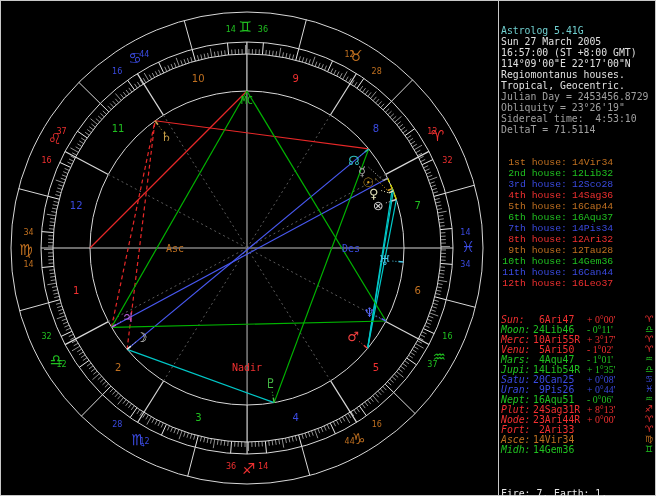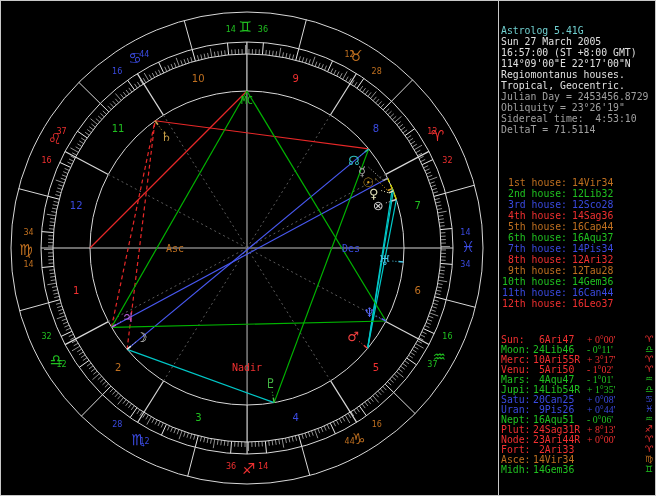--- a/index.html
+++ b/index.html
@@ -2,27 +2,27 @@
 <html><head>
 <meta charset="utf-8">
 <style>
   html,body{margin:0;padding:0;background:#000;}
   body{width:656px;height:496px;position:relative;overflow:hidden;font-family:"DejaVu Sans",sans-serif;}
   #window{position:absolute;left:0;top:0;width:656px;height:496px;border:1px solid #c8c8c8;box-sizing:border-box;background:#000;}
   #chart-area{position:absolute;left:0;top:0;width:497px;height:494px;}
   #separator{position:absolute;left:497px;top:0;width:1px;height:494px;background:#c8c8c8;}
   #panel{position:absolute;left:500px;top:2px;width:154px;font-family:"DejaVu Sans Mono",monospace;font-size:9.8px;white-space:pre;}
   .hline{height:11px;line-height:11px;}
-  #houses{margin-top:20px;}
+  #houses{margin-top:0;font-family:Liberation Mono, monospace;}
   .hrow{height:11px;line-height:11px;}
   .hl{display:inline-block;width:66px;text-align:right;}
   .hv{padding-left:5px;}
   #planets{margin-top:4px;}
   .prow{height:10px;line-height:10px;position:relative;}
-  .pn{display:inline-block;width:32px;}
+  .pn{display:inline-block;width:32px;font-style:italic;}
   .pp{display:inline-block;width:54px;}
   .pv{display:inline-block;font-family:Liberation Serif, serif;}
   .pg{position:absolute;right:2px;top:-1px;font-family:"DejaVu Sans",sans-serif;font-size:9px;}
   #summary{margin-top:11px;}
   .sline{height:12px;line-height:12px;}
 </style>
 </head>
 <body>
 
 <div id="window">

